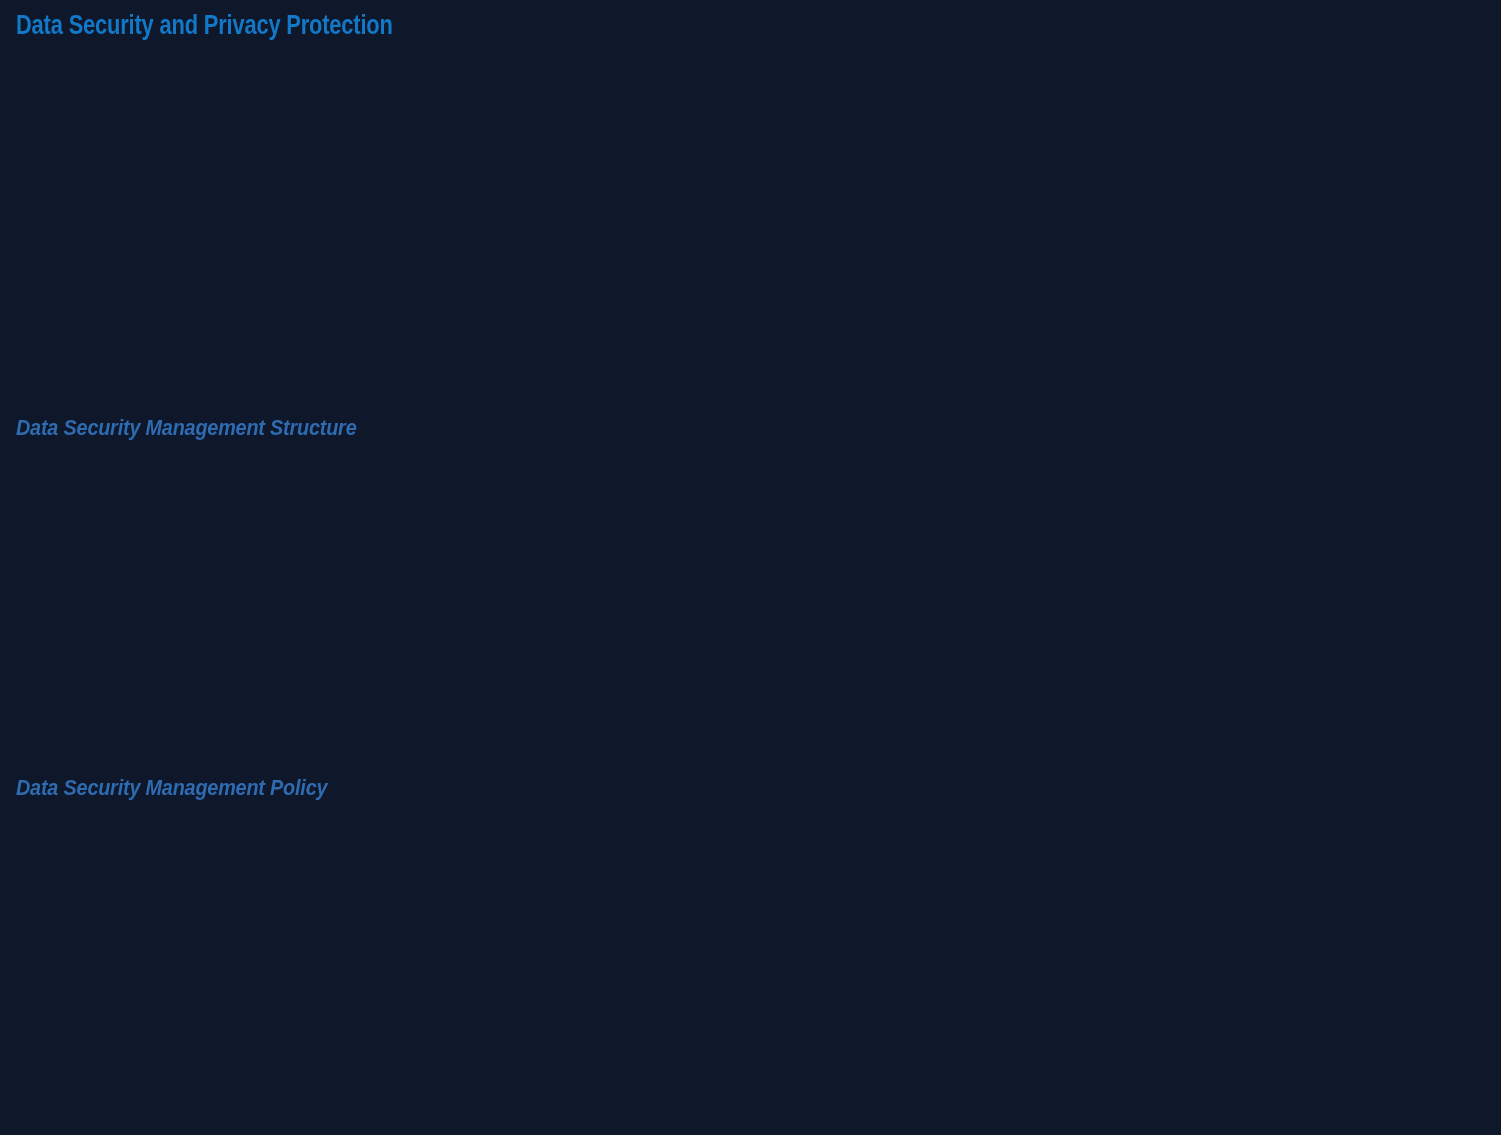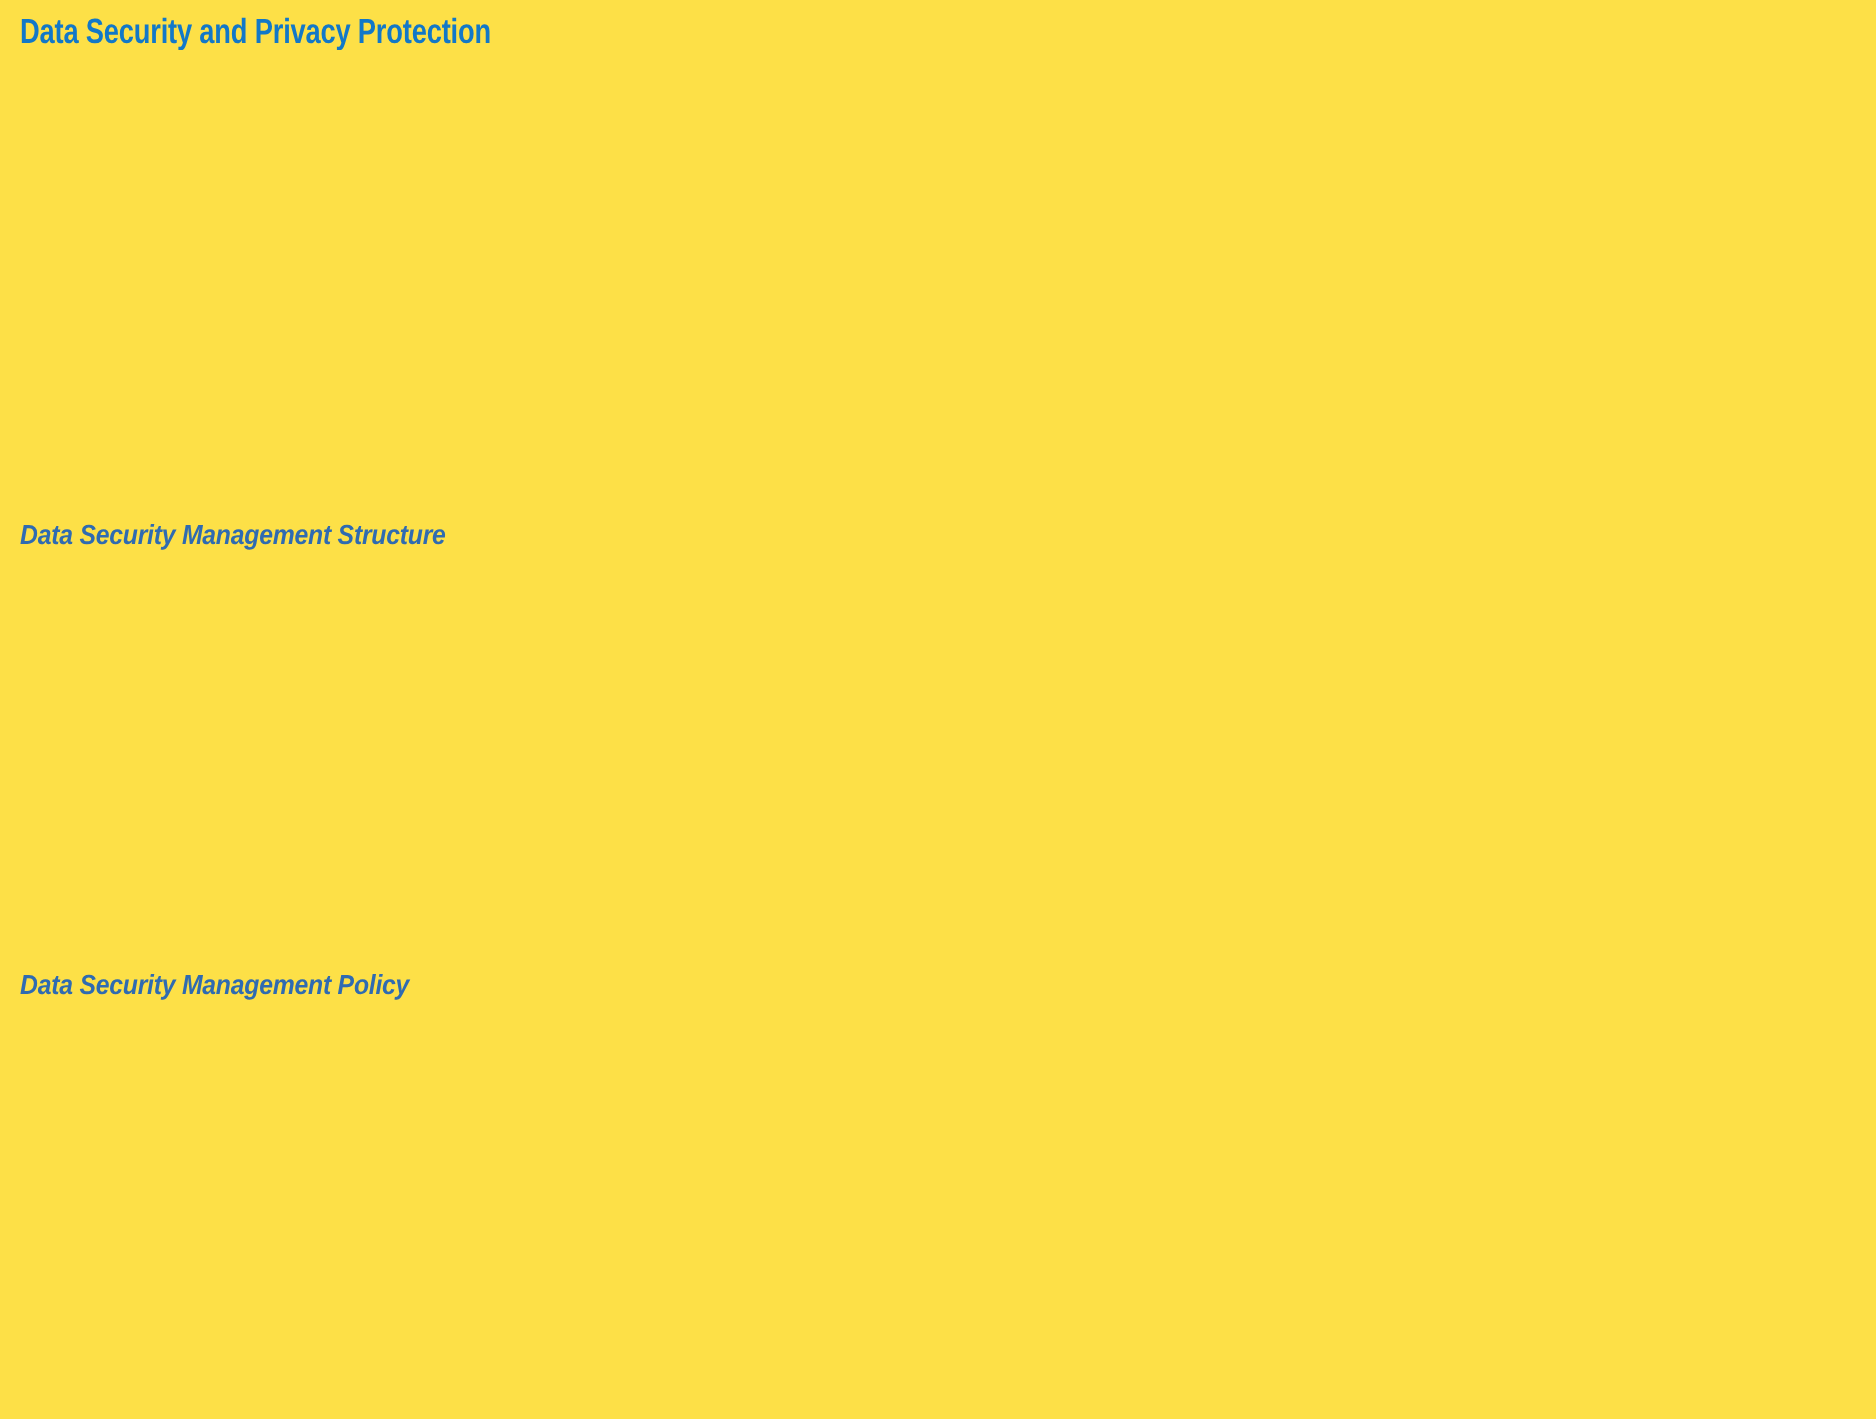--- a/index.html
+++ b/index.html
@@ -41,21 +41,21 @@
     white-space: nowrap;
     transform: scaleX(0.9);
     transform-origin: left center;
   }
   .heading-structure { top: 415px; }
   .heading-policy    { top: 775px; }
 </style>
 </head>
 <body>
 
-<div class="page" style="background-color: #fde047;">
+<div class="page" style="background-color: #0f172a;">
 
   <h1 class="doc-title" style="color: rgb(18, 120, 200);">Data Security and Privacy Protection</h1>
 
   <h2 class="section-heading heading-structure" style="color: rgb(47, 107, 177);">Data Security Management Structure</h2>
 
   <h2 class="section-heading heading-policy" style="color: rgb(47, 107, 177);">Data Security Management Policy</h2>
 
 </div>
 
 </body></html>

